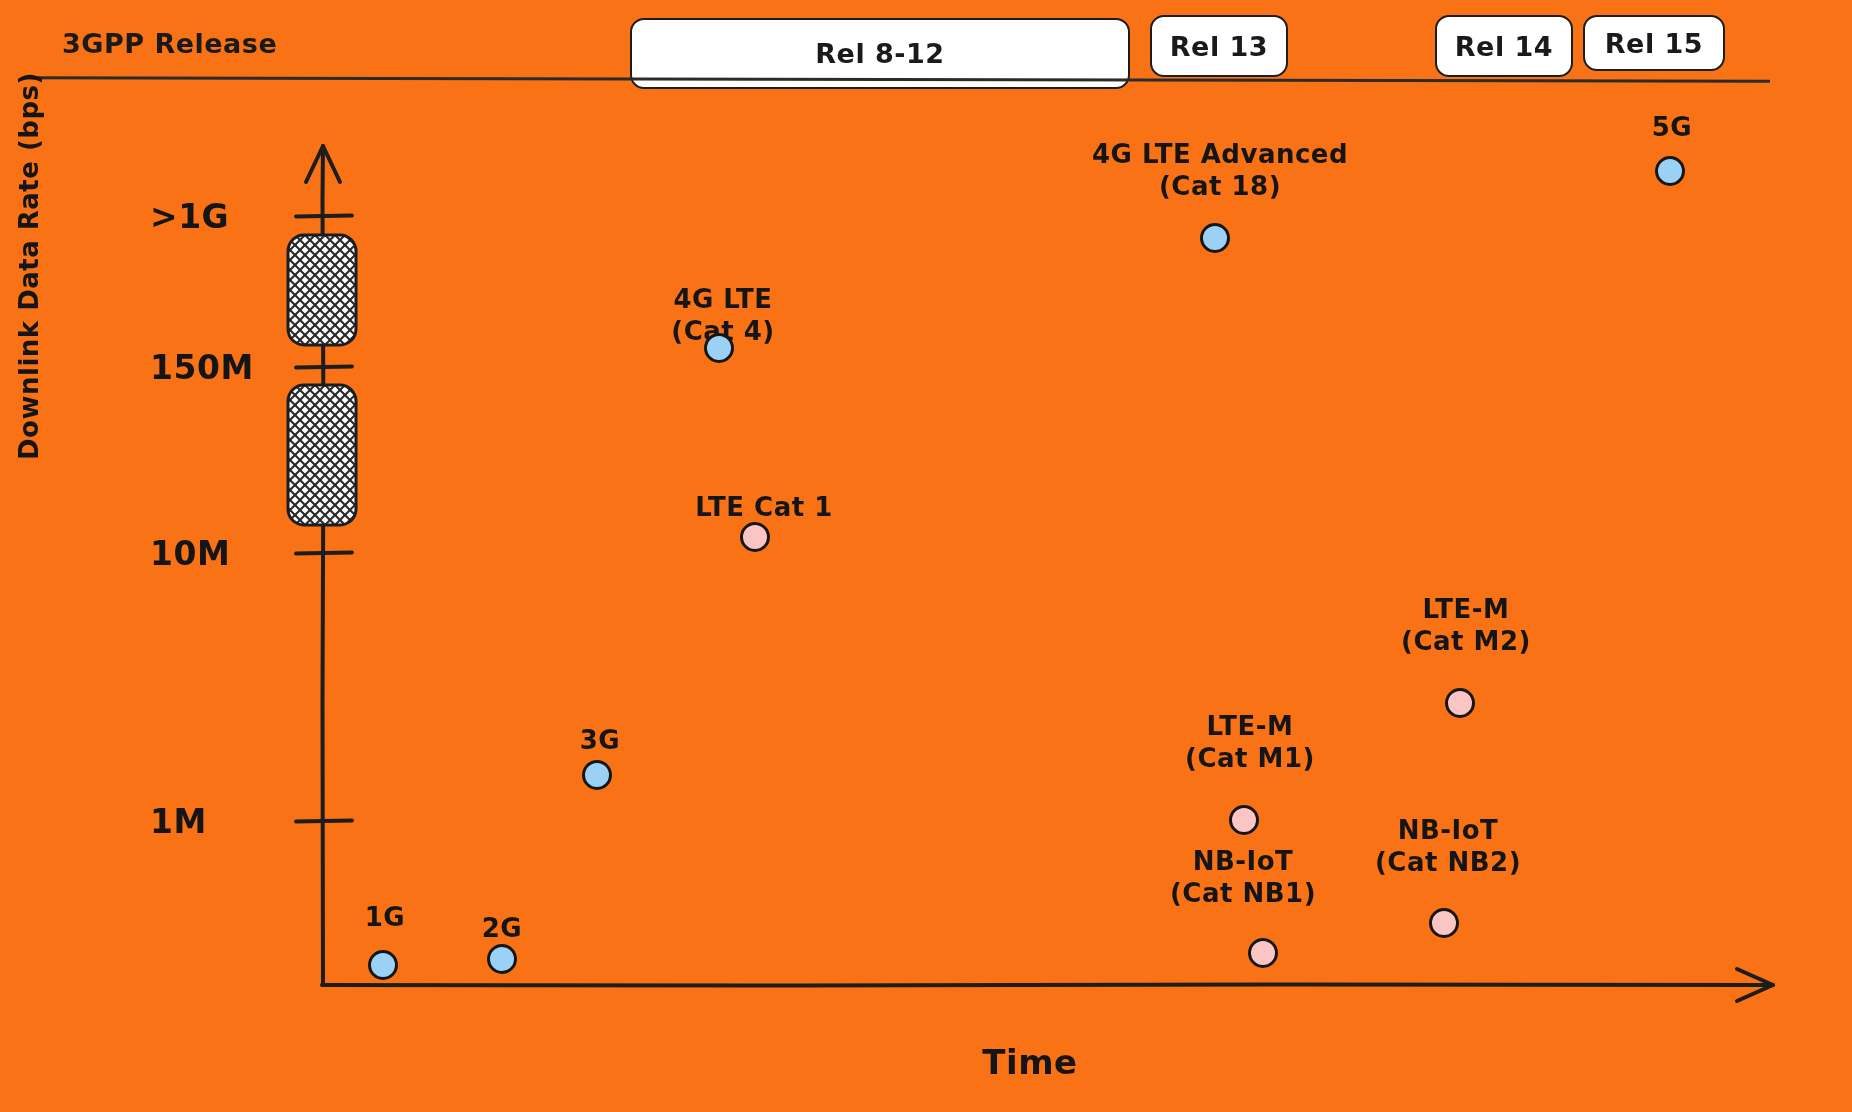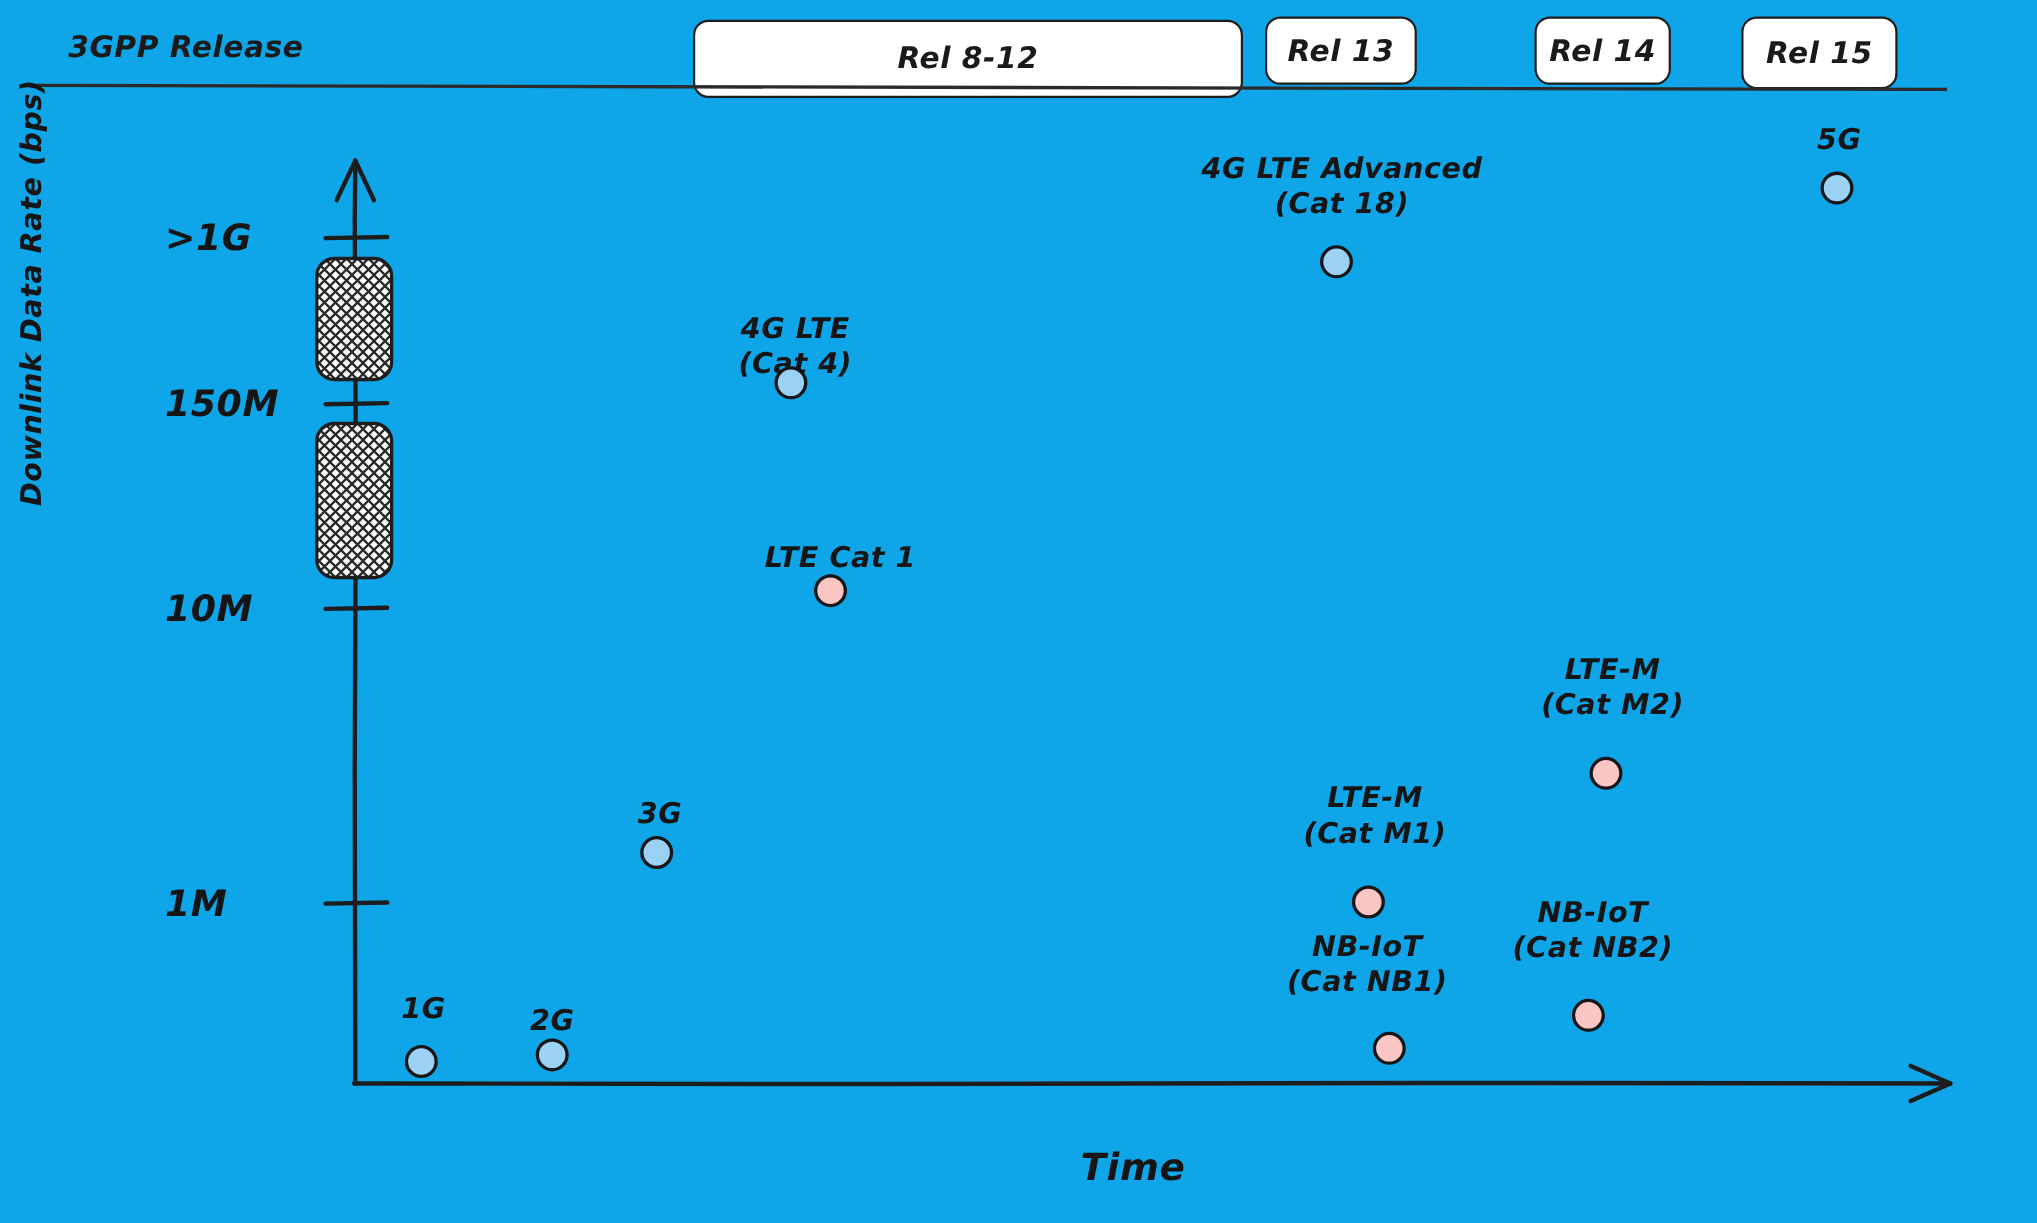--- a/index.html
+++ b/index.html
@@ -7,23 +7,22 @@
     padding: 0;
     background: #ffffff;
   }
   body {
     font-family: "DejaVu Sans", sans-serif;
   }
   #stage {
     position: relative;
     width: 1852px;
     height: 1112px;
-    background: #0ea5e9;
+    background: #f97316;
     overflow: hidden;
-    font-style: italic;
   }
   .hand {
     font-family: "DejaVu Sans", sans-serif;
     color: #1a1a1a;
     letter-spacing: 0.5px;
   }
   
   #header-title {
     position: absolute;
     left: 62px;
@@ -123,24 +122,24 @@
 
   <div id="header-title" class="hand">3GPP Release</div>
 
   <div id="release-boxes">
       <div class="rel-box hand" style="left: 630px; top: 18px; width: 500px; height: 71px;">
         <span>Rel 8-12</span>
       </div>
       <div class="rel-box hand" style="left: 1150px; top: 15px; width: 138px; height: 62px;">
         <span>Rel 13</span>
       </div>
-      <div class="rel-box hand" style="left: 1395px; top: 15px; width: 124px; height: 62px; text-align: right;">
+      <div class="rel-box hand" style="left: 1435px; top: 15px; width: 138px; height: 62px; text-align: right;">
         <span>Rel 14</span>
       </div>
-      <div class="rel-box hand" style="left: 1583px; top: 15px; width: 142px; height: 66px;">
+      <div class="rel-box hand" style="left: 1583px; top: 15px; width: 142px; height: 56px;">
         <span>Rel 15</span>
       </div>
     </div>
 
   <div id="header-rule"></div>
 
   <svg class="axes" viewBox="0 0 1852 1112" xmlns="http://www.w3.org/2000/svg">
     <defs>
       <pattern id="xhatch" width="10" height="10" patternUnits="userSpaceOnUse">
         <rect width="10" height="10" fill="#ffffff"></rect>

